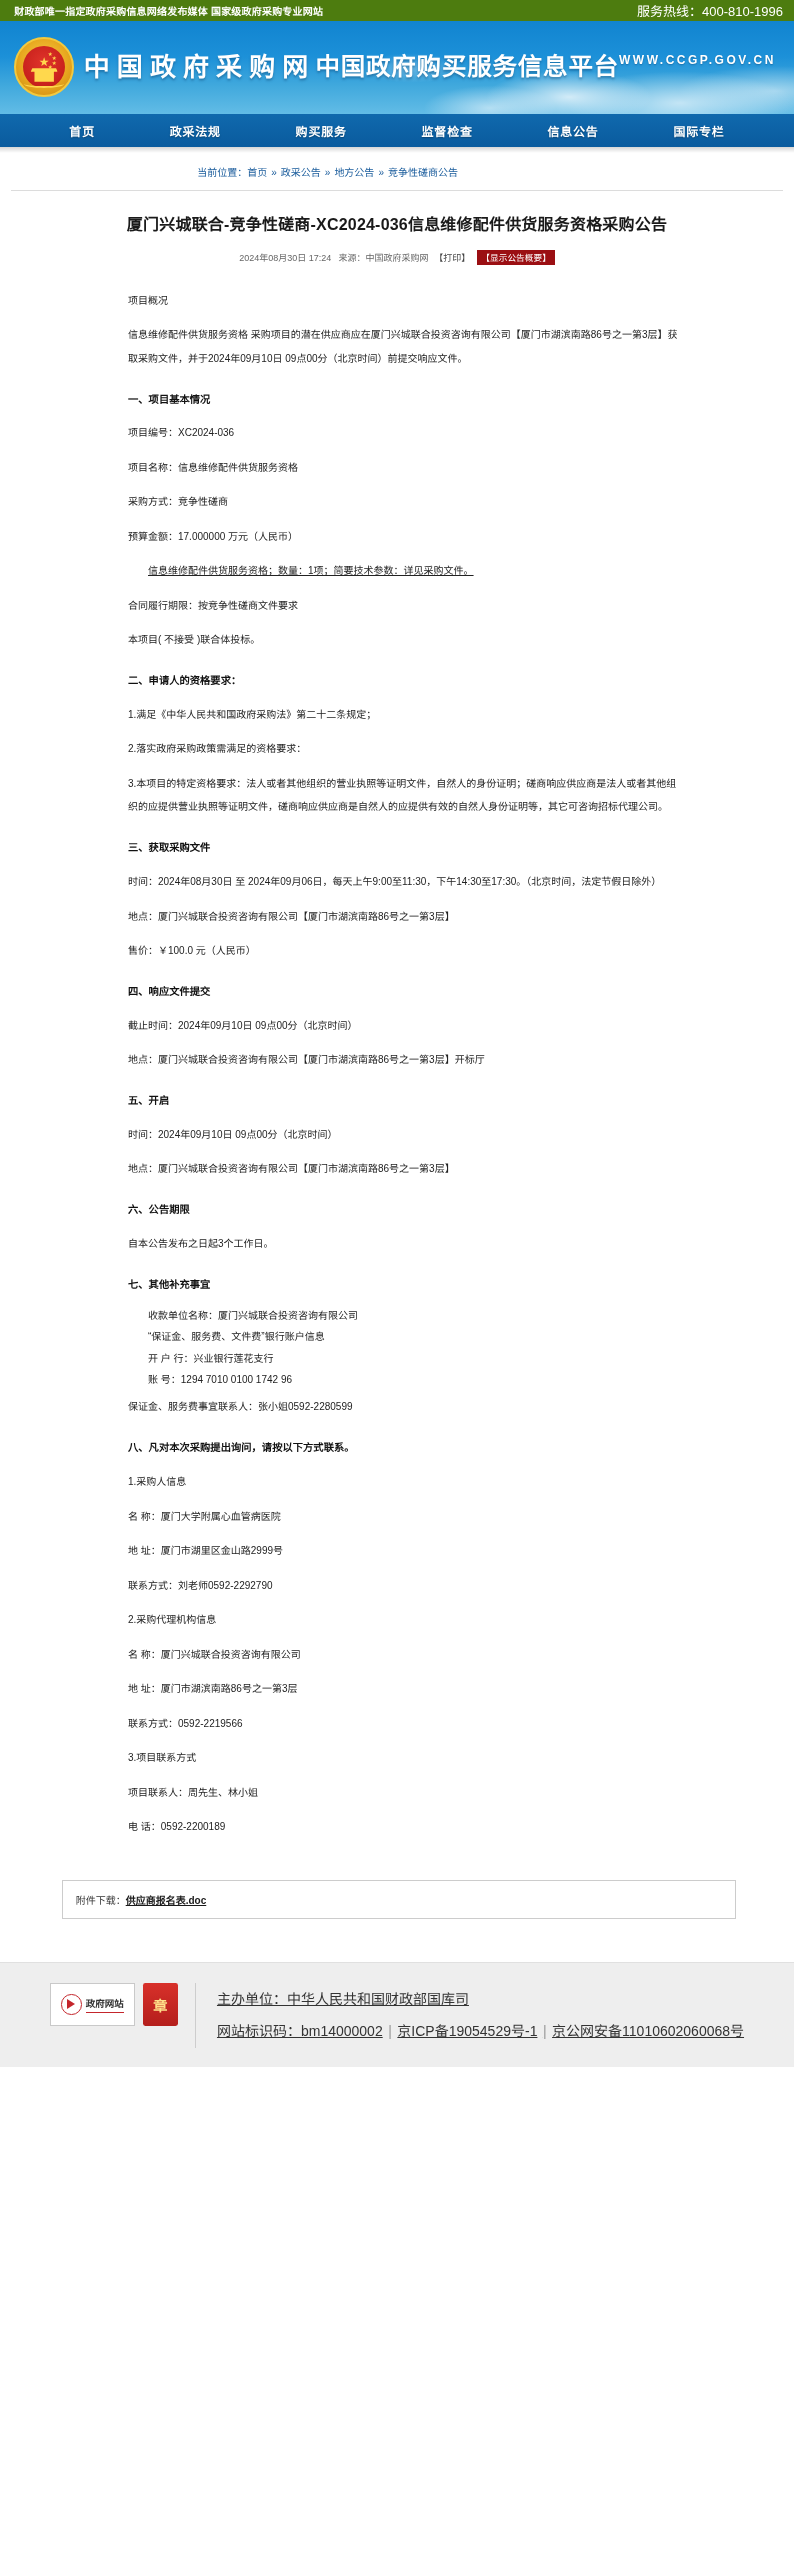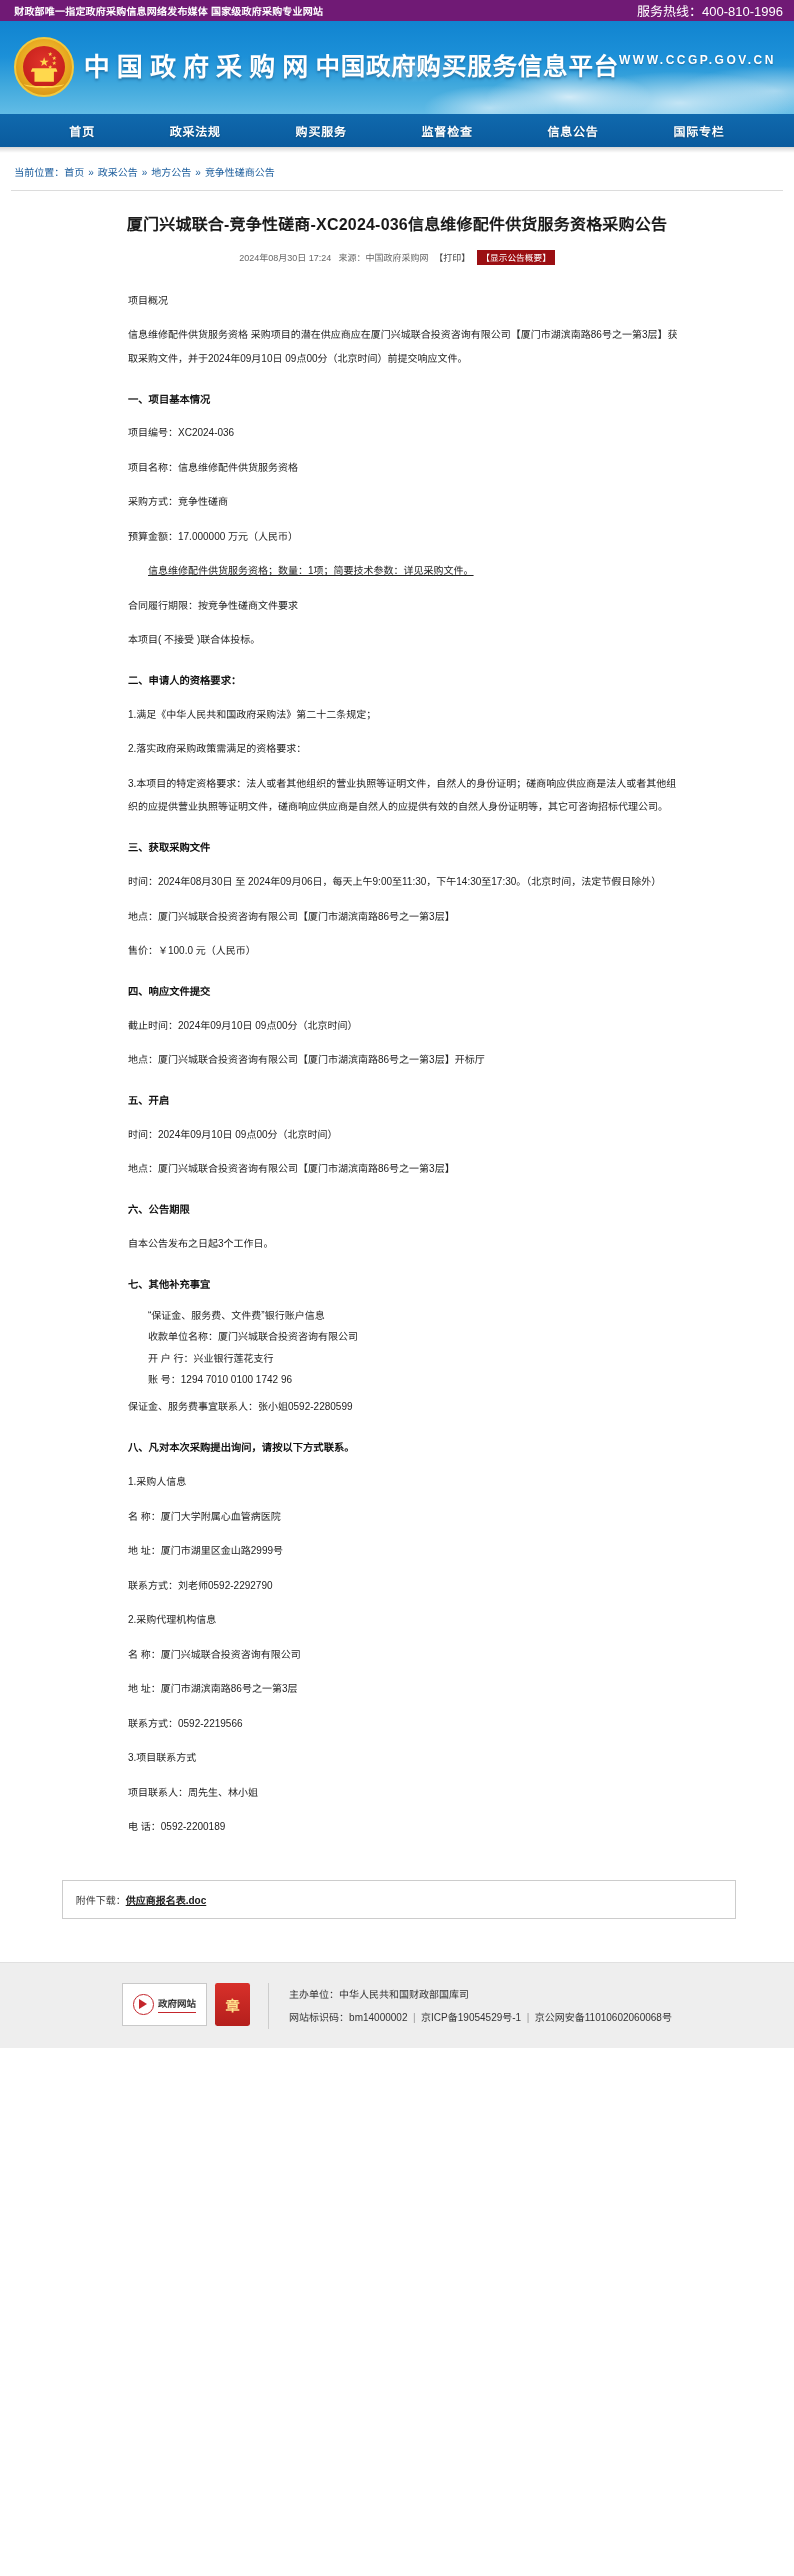--- a/index.html
+++ b/index.html
@@ -7,21 +7,21 @@
   html, body {
     margin: 0; padding: 0;
     background: #ffffff;
     font-family: "Liberation Sans", "DejaVu Sans", sans-serif;
   }
   body { width: 794px; }
 
   
   .topstrip {
     height: 20.6px;
-    background: #701a75;
+    background: #4d7c0f;
     color: #ffffff;
     font-size: 10px;
     display: flex;
     align-items: center;
     justify-content: space-between;
     padding: 0 11px 0 14.2px;
   }
   .topstrip .left { font-weight: bold; letter-spacing: 0.2px; }
   .topstrip .right { font-size: 13px; }
 
@@ -130,20 +130,21 @@
     text-shadow: 0 0.8px 1.6px rgba(0,0,0,.3);
   }
   .navshadow { height: 6.3px; background: linear-gradient(180deg, rgba(0,0,0,.16), rgba(0,0,0,0)); }
 
   
   .crumbwrap {
     width: 641px;
     padding: 11px 0 8px 14.2px;
     font-size: 10px;
     color: #1a5c9c;
+    text-align: center;
   }
   .crumbwrap a { color: #1a5c9c; text-decoration: none; }
   .crumbwrap .sep { margin: 0 4px; color: #1a5c9c; }
   .crumb-divider { border-top: 0.8px solid #dcdcdc; margin: 3.2px 11px 0 11px; }
 
   
   .article { padding: 0 11px; }
   .art-title {
     text-align: center;
     font-size: 16px;
@@ -235,23 +236,24 @@
   .badge-seal {
     width: 35px; height: 43px;
     background: linear-gradient(180deg,#d8302a,#b41f1c);
     border-radius: 2.4px;
     display: flex; align-items: center; justify-content: center;
     color: #ffe08a; font-size: 14.2px; font-weight: bold;
   }
   .foot-text {
     border-left: 0.8px solid #cdcdcd;
     padding-left: 20.6px;
-    font-size: 10px;
+    font-size: 14px;
     color: #333333;
     line-height: 2.3;
+    text-decoration: underline;
   }
   .foot-text .sepbar { color: #999; margin: 0 5.5px; }
 </style>
 </head>
 <body>
 
 <div class="topstrip">
   <div class="left">财政部唯一指定政府采购信息网络发布媒体 国家级政府采购专业网站</div>
   <div class="right">服务热线：400-810-1996</div>
 </div>
@@ -335,22 +337,22 @@
 
     <div class="h-sec">五、开启</div>
     <p>时间：2024年09月10日 09点00分（北京时间）</p>
     <p>地点：厦门兴城联合投资咨询有限公司【厦门市湖滨南路86号之一第3层】</p>
 
     <div class="h-sec">六、公告期限</div>
     <p>自本公告发布之日起3个工作日。</p>
 
     <div class="h-sec">七、其他补充事宜</div>
     <div class="tight-block indent">
+      <p>收款单位名称：厦门兴城联合投资咨询有限公司</p>
       <p>“保证金、服务费、文件费”银行账户信息</p>
-      <p>收款单位名称：厦门兴城联合投资咨询有限公司</p>
       <p>开 户 行：兴业银行莲花支行</p>
       <p>账 号：1294 7010 0100 1742 96</p>
     </div>
     <p style="margin-top:6.3px;">保证金、服务费事宜联系人：张小姐0592-2280599</p>
 
     <div class="h-sec">八、凡对本次采购提出询问，请按以下方式联系。</div>
 
     <p>1.采购人信息</p>
     <p>名 称：厦门大学附属心血管病医院</p>
     <p>地 址：厦门市湖里区金山路2999号</p>

